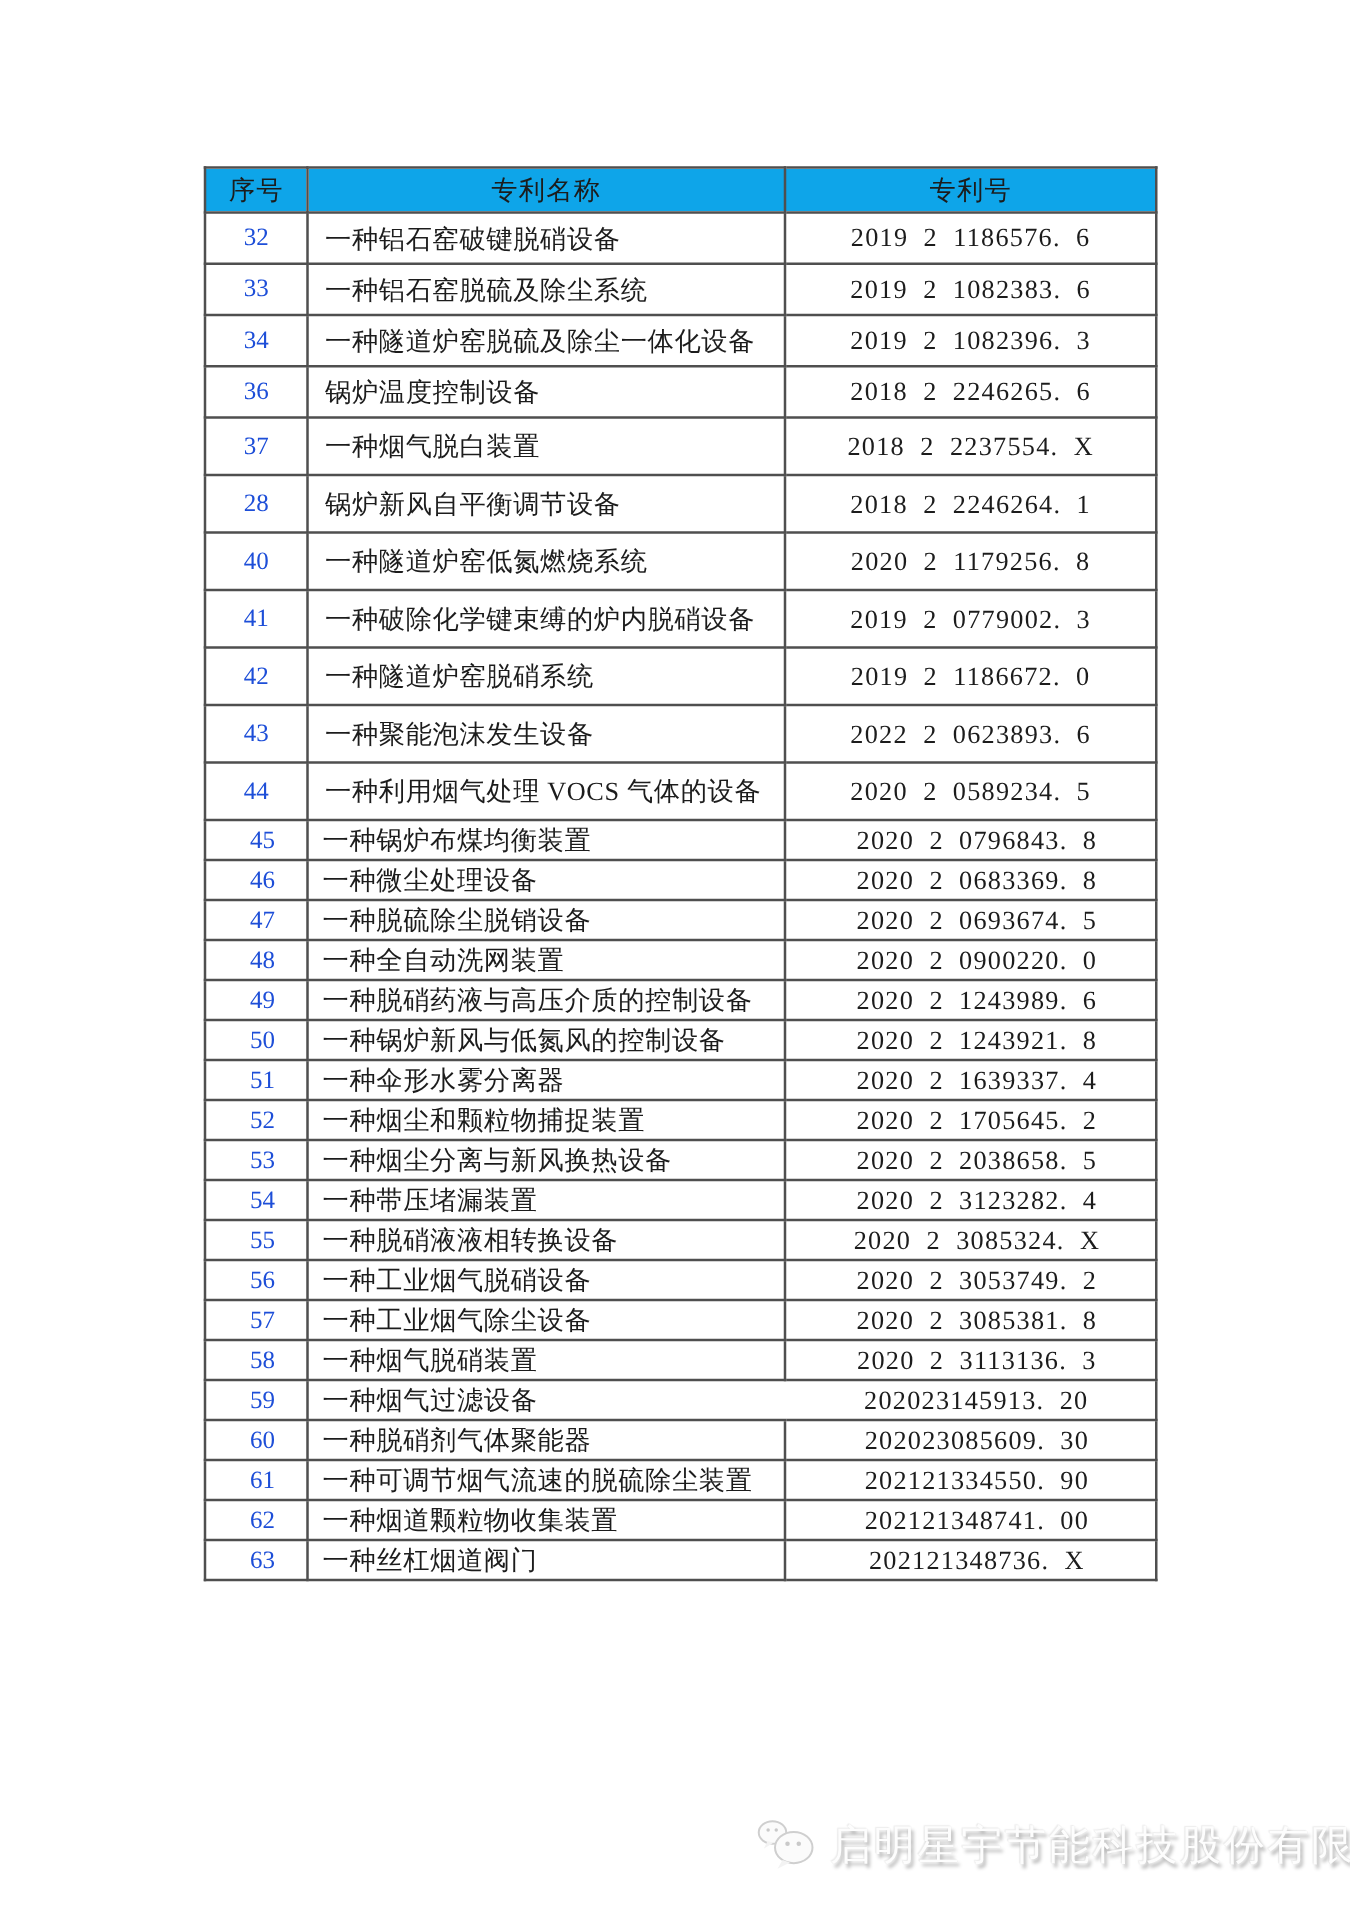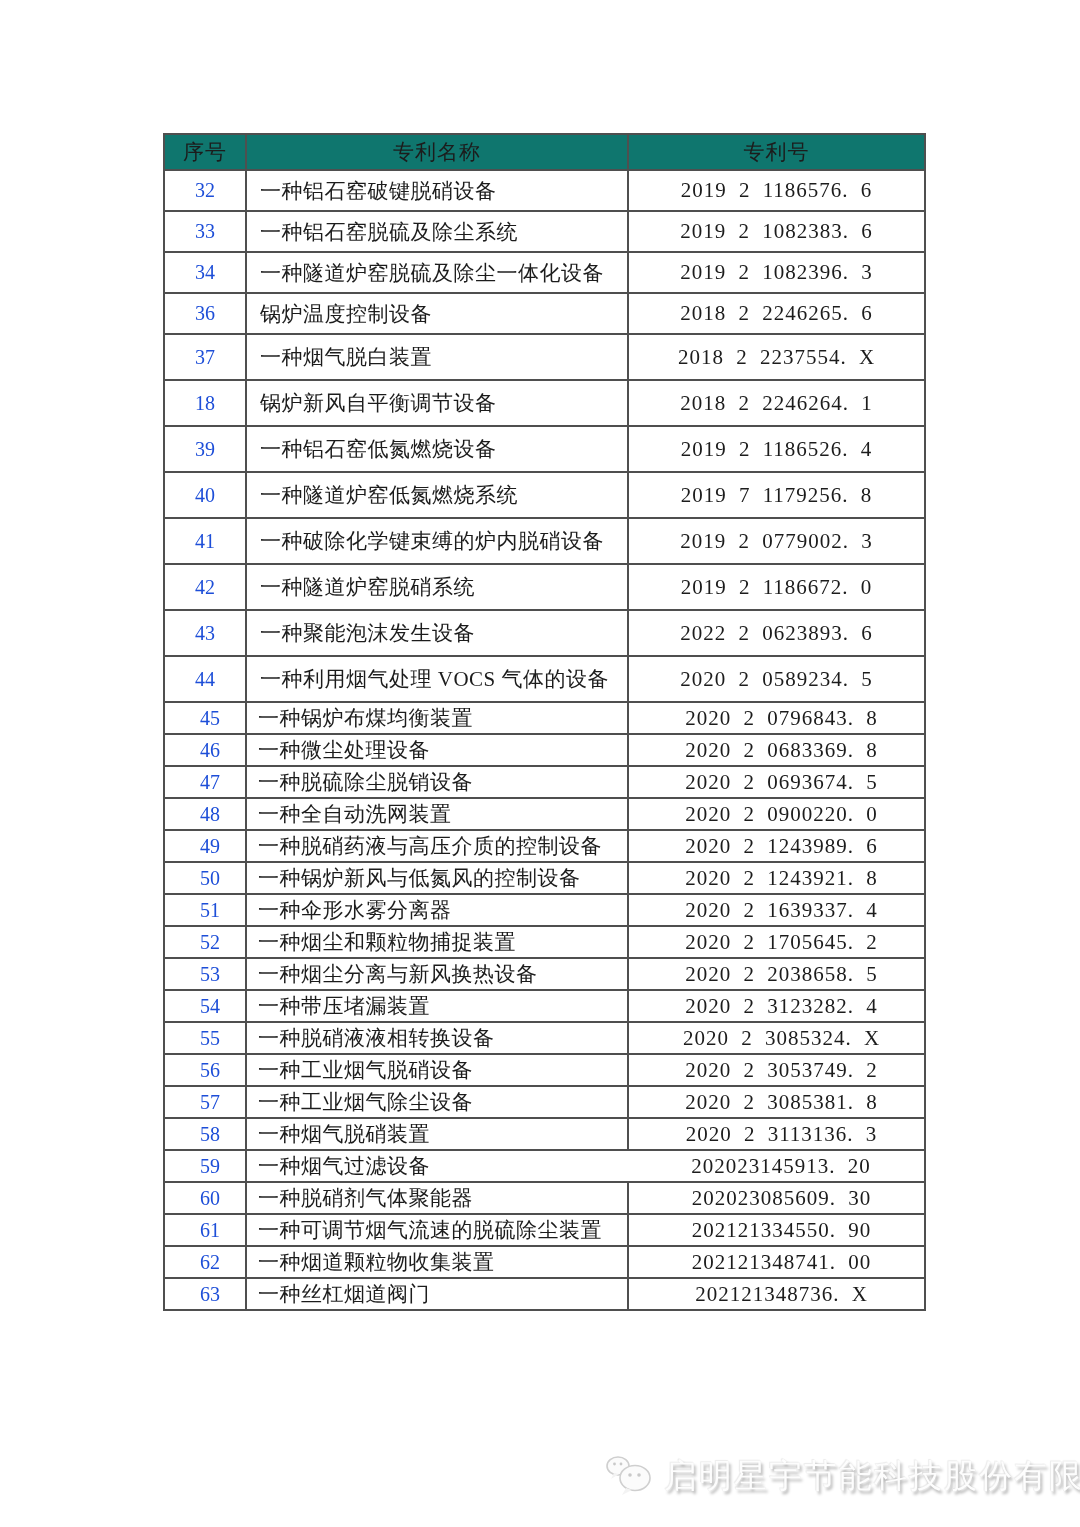--- a/index.html
+++ b/index.html
@@ -11,21 +11,21 @@
   table.patent-table{
     position:absolute;left:163px;top:133px;width:761px;
     border-collapse:collapse;table-layout:fixed;
   }
   .patent-table th,.patent-table td{
     border:2px solid #4f4f4f;
     font-size:21px;color:#1c1c1c;
     overflow:hidden;white-space:nowrap;
   }
   .patent-table thead th{
-    background:#0f766e;height:32px;font-weight:normal;
+    background:#0ea5e9;height:32px;font-weight:normal;
     text-align:center;letter-spacing:1px;margin-top:43px;
   }
   td.no{color:#1d4ed8;text-align:center;font-size:20px;}
   td.name{text-align:left;padding-left:13px;letter-spacing:0.5px;margin-top:28px;}
   td.num{text-align:center;word-spacing:6px;letter-spacing:1px;}
   tr.r1 td{height:37px;}
   tr.r2 td{height:42px;border-radius:21px;}
   tr.r3 td{height:25px;padding-left:11px;}
   td.no-divider{border-right:hidden;}
   .watermark{
@@ -78,33 +78,28 @@
           <td class="no">36</td>
           <td class="name">锅炉温度控制设备</td>
           <td class="num">2018 2 2246265. 6</td>
         </tr>
         <tr class="r2">
           <td class="no">37</td>
           <td class="name">一种烟气脱白装置</td>
           <td class="num">2018 2 2237554. X</td>
         </tr>
         <tr class="r2">
-          <td class="no">18</td>
+          <td class="no">28</td>
           <td class="name">锅炉新风自平衡调节设备</td>
           <td class="num">2018 2 2246264. 1</td>
         </tr>
         <tr class="r2">
-          <td class="no">39</td>
-          <td class="name">一种铝石窑低氮燃烧设备</td>
-          <td class="num">2019 2 1186526. 4</td>
-        </tr>
-        <tr class="r2">
           <td class="no">40</td>
           <td class="name">一种隧道炉窑低氮燃烧系统</td>
-          <td class="num">2019 7 1179256. 8</td>
+          <td class="num">2020 2 1179256. 8</td>
         </tr>
         <tr class="r2">
           <td class="no">41</td>
           <td class="name">一种破除化学键束缚的炉内脱硝设备</td>
           <td class="num">2019 2 0779002. 3</td>
         </tr>
         <tr class="r2">
           <td class="no">42</td>
           <td class="name">一种隧道炉窑脱硝系统</td>
           <td class="num">2019 2 1186672. 0</td>

